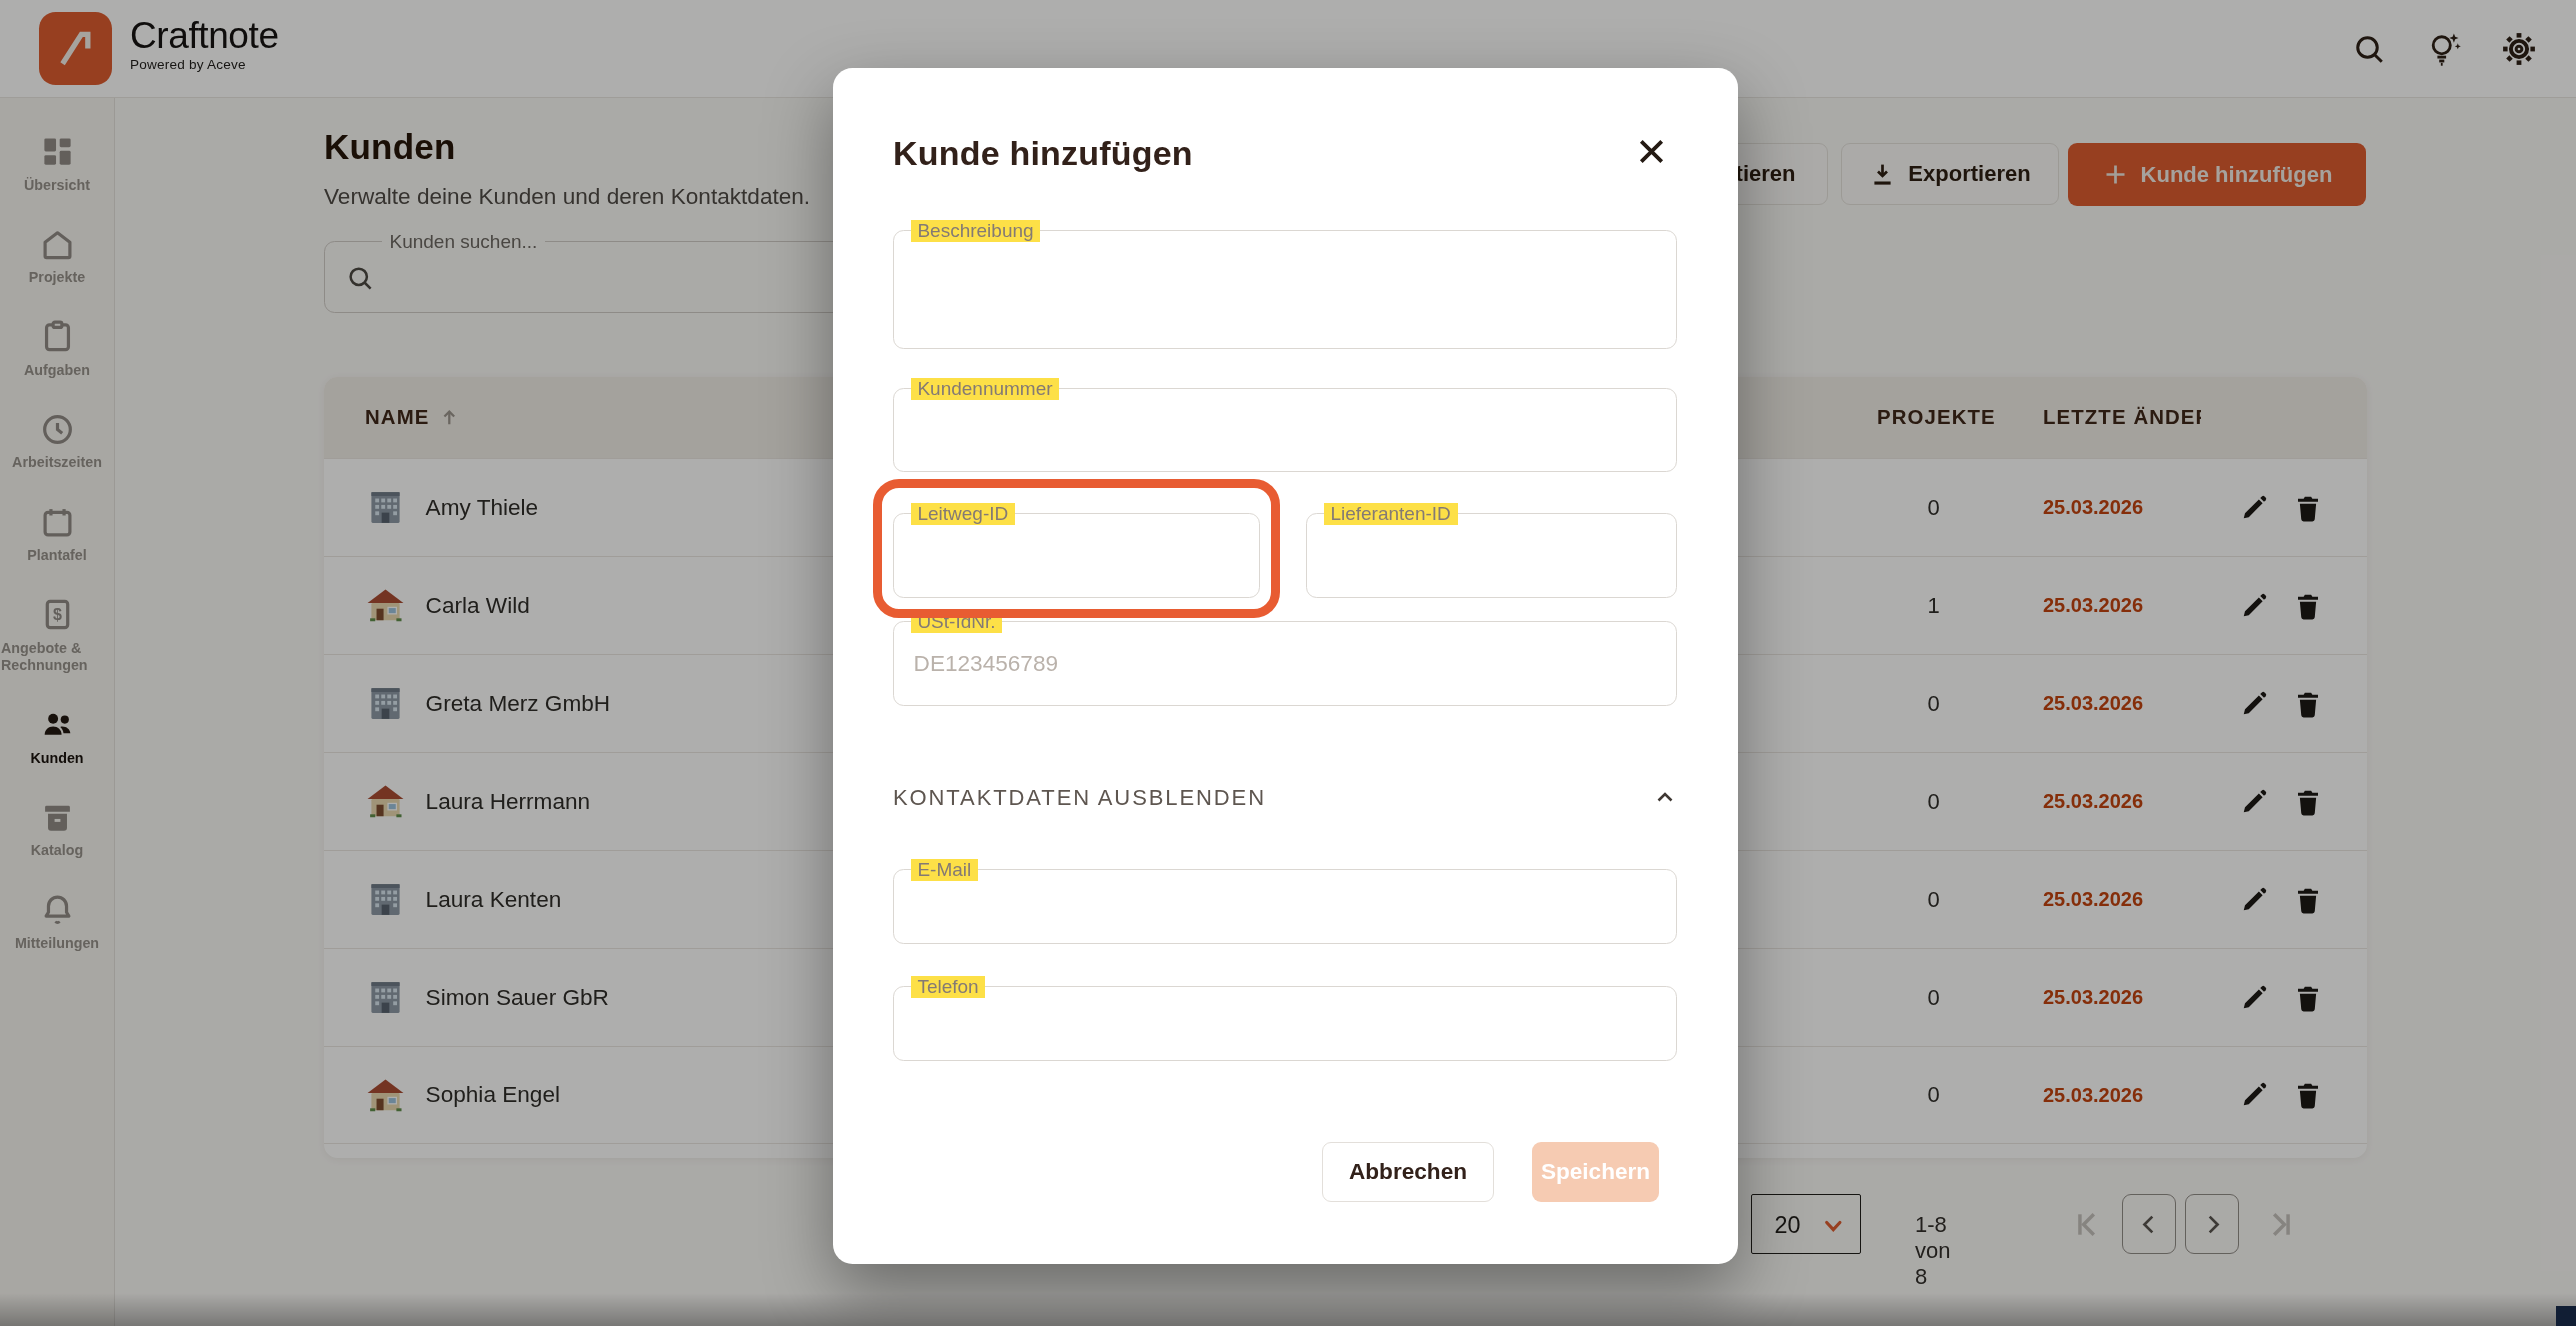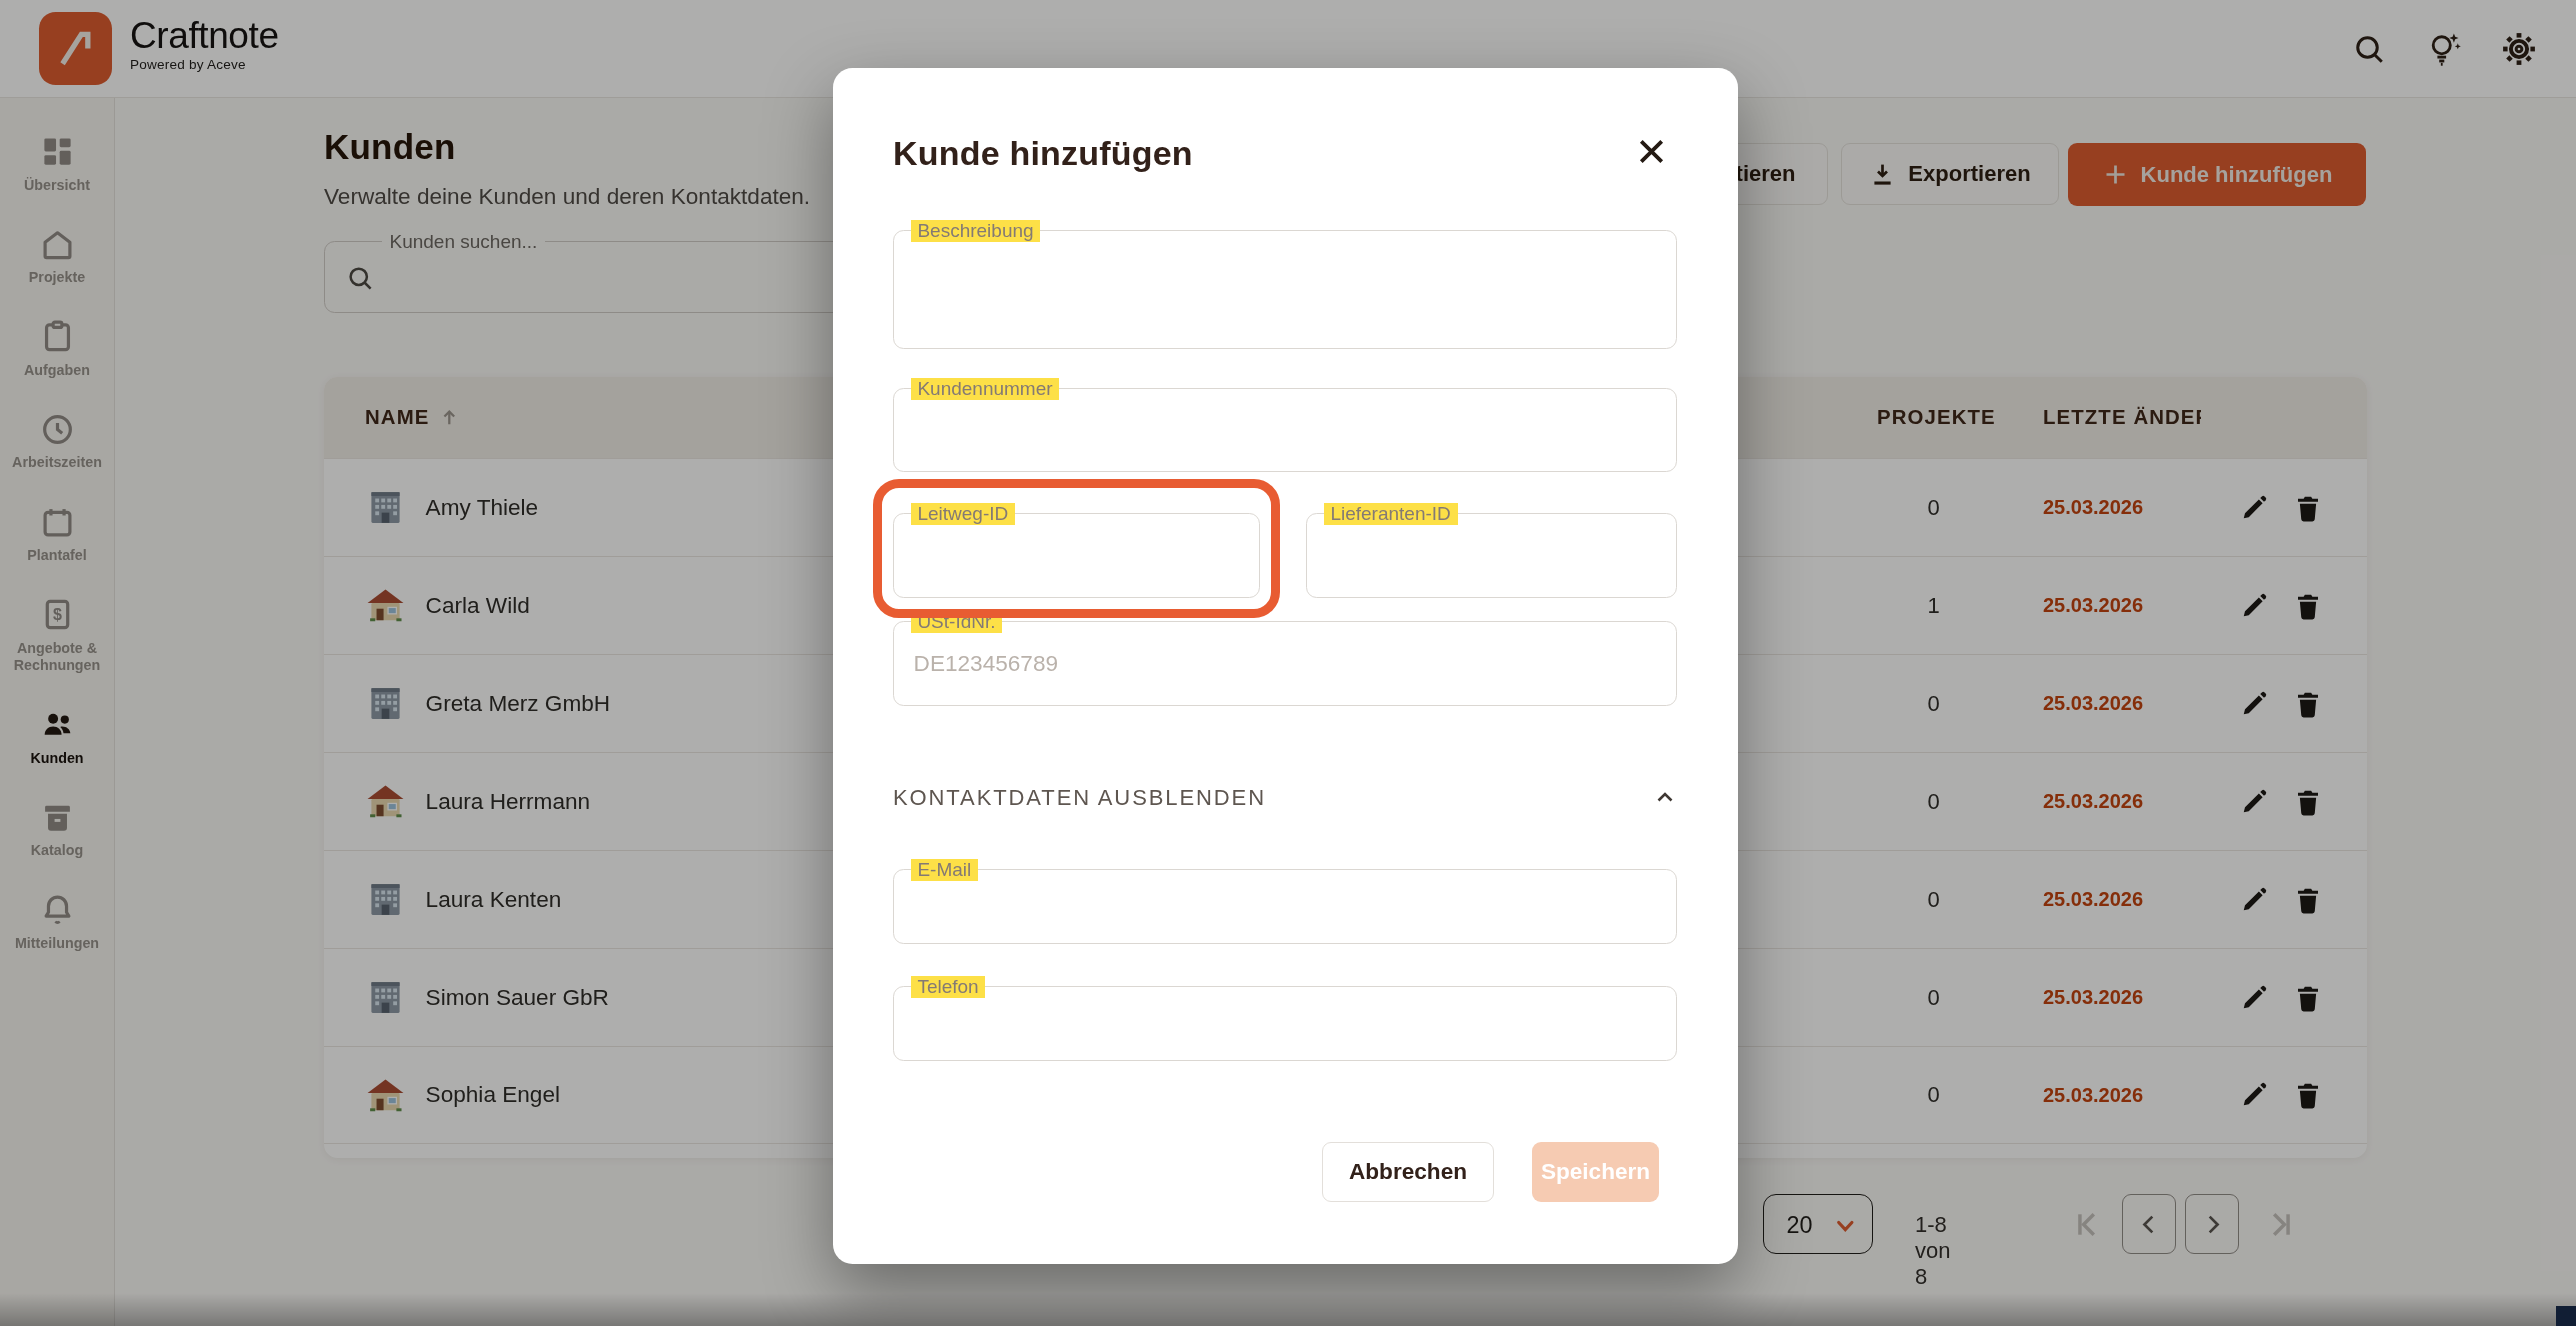--- a/index.html
+++ b/index.html
@@ -21,21 +21,21 @@
   .topbar-icons { position:absolute; right:39px; top:0; height:98px; display:flex; align-items:center; gap:39px; color:#2B1D14; }
   .tb-icon { width:36px; height:36px; cursor:pointer; }
   .tb-icon svg { width:100%; height:100%; }
 
   
   .sidebar { position:absolute; left:0; top:98px; width:115px; height:1228px; background:#F7F5F1; border-right:0.8px solid #E3E0DC; z-index:5;
              display:flex; flex-direction:column; align-items:center; padding-top:36px; gap:33px; }
   .nav-item { display:flex; flex-direction:column; align-items:center; gap:7.5px; width:112px; cursor:pointer; color:#8F8A85; }
   .nav-ic { width:35px; height:35px; }
   .nav-ic svg { width:100%; height:100%; }
-  .nav-label { font-size:14.3px; font-weight:700; color:#948F89; text-align:center; line-height:1.2; }
+  .nav-label { font-size:14.3px; font-weight:700; color:#948F89; line-height:1.2; }
   .nav-item.active { color:#20160F; }
   .nav-item.active .nav-label { color:#17100B; }
 
   
   .page-title { position:absolute; left:324px; top:127px; font-size:35px; font-weight:700; color:#231307; z-index:5; letter-spacing:0.2px;}
   .page-subtitle { position:absolute; left:324px; top:184px; font-size:22.6px; color:#4C4844; z-index:5; }
 
   .search-box { position:absolute; left:324px; top:241px; width:1004px; height:72px; border:1.1px solid #CFCBC6; border-radius:10.6px; z-index:5; }
   .search-box .notch-label { position:absolute; left:57px; top:-11.3px; background:#FAF9F7; padding:0 7.5px; font-size:19px; color:#6A6661; }
   .search-box .s-icon { position:absolute; left:19.6px; top:21px; width:30px; height:30px; color:#4A4641; }
@@ -66,21 +66,21 @@
   .avatar svg { width:100%; height:100%; }
   .cust-name { font-size:22.6px; color:#2C2A27; }
   .cell-projects { text-align:center; font-size:22px; color:#2C2A27; }
   .cell-date { padding-left:53px; font-size:20px; color:#c2410c; white-space:nowrap;font-weight:bold; }
   .cell-actions { display:flex; align-items:center; gap:24px; padding-left:38px; }
   .act-btn { width:30px; height:30px; color:#191512; cursor:pointer; }
   .act-btn svg { width:100%; height:100%; }
 
   
   .pagination { position:absolute; left:0; top:0; z-index:5; }
-  .page-size { position:absolute; left:1751px; top:1194px; width:110px; height:60px; border:1.5px solid #1D1B18; border-radius:13px; cursor:pointer;margin-left:12px; }
+  .page-size { position:absolute; left:1751px; top:1194px; width:110px; height:60px; border:1.5px solid #1D1B18; border-radius:2px; cursor:pointer; }
   .page-size .val { position:absolute; left:22.6px; top:16.6px; font-size:23.4px; color:#1D1B18; }
   .page-size .chev { position:absolute; right:15px; top:19.6px; width:22.6px; height:21px; color:#DD5A2E; }
   .page-range { position:absolute; left:1915px; top:1212px; font-size:22px; color:#2F2C29; }
   .pg-ic { position:absolute; width:35px; height:35px; top:1207px; color:#C4C1BC; cursor:pointer; }
   .pg-first { left:2069px; }
   .pg-last  { left:2264px; }
   .pg-box { position:absolute; top:1194px; width:54px; height:60px; border:1.1px solid #908C87; border-radius:9px; display:flex; align-items:center; justify-content:center; color:#57534E; cursor:pointer; }
   .pg-prev { left:2122px; }
   .pg-next { left:2185px; }
   .pg-box svg { width:27px; height:27px; }

